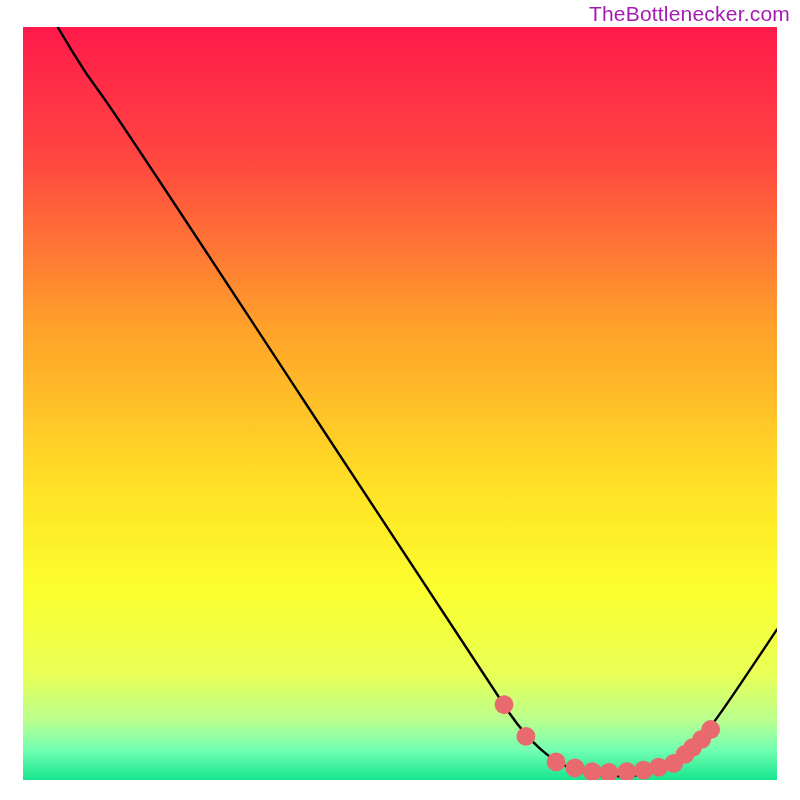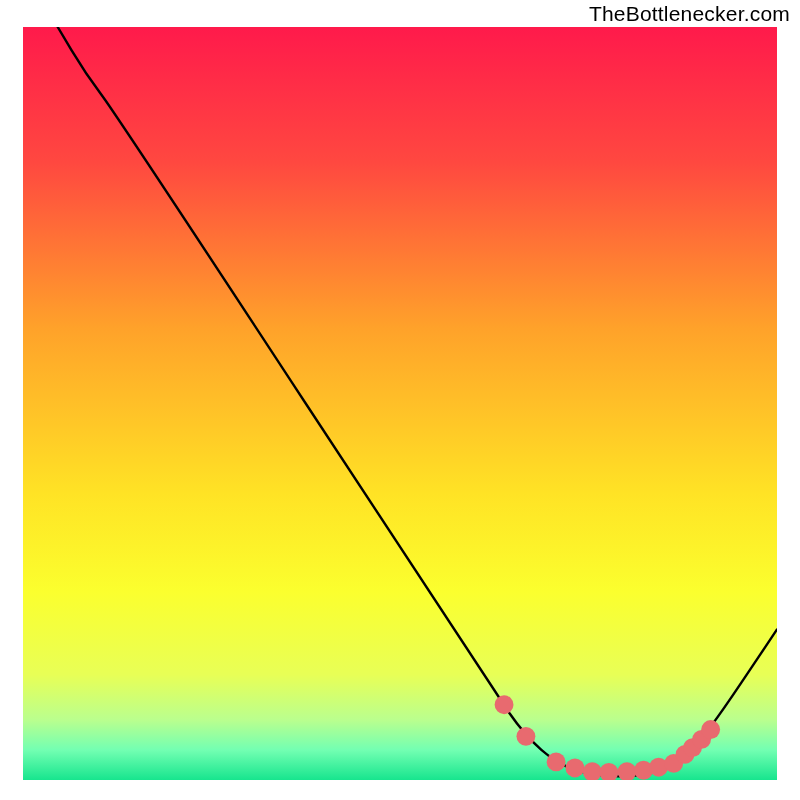--- a/index.html
+++ b/index.html
@@ -14,21 +14,21 @@
     position: relative;
     width: 800px;
     height: 800px;
   }
   .attribution {
     position: absolute;
     top: 2px;
     right: 10px;
     font-family: Arial, Helvetica, sans-serif;
     font-size: 21px;
-    color: #000000;
+    color: #a21caf;
     letter-spacing: 0.2px;
   }
   .plot {
     position: absolute;
     left: 23px;
     top: 27px;
     width: 754px;
     height: 753px;
     overflow: hidden;
     background: #ffffff;

